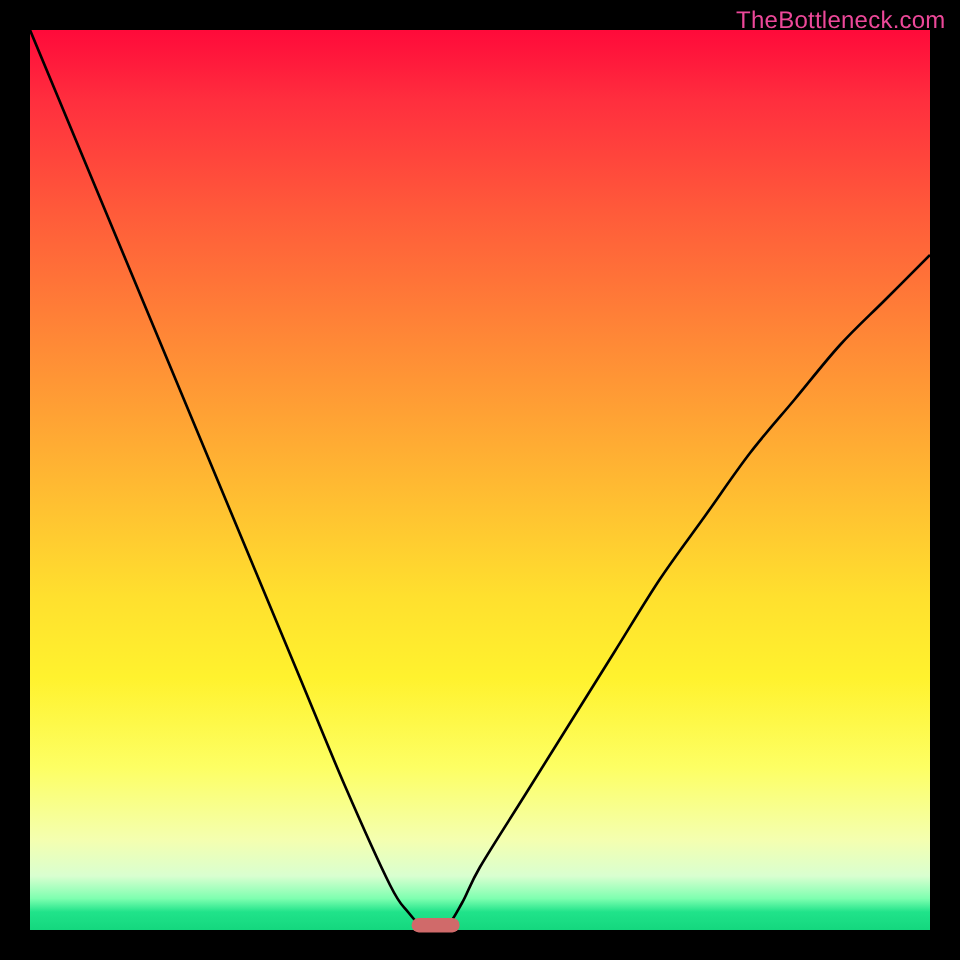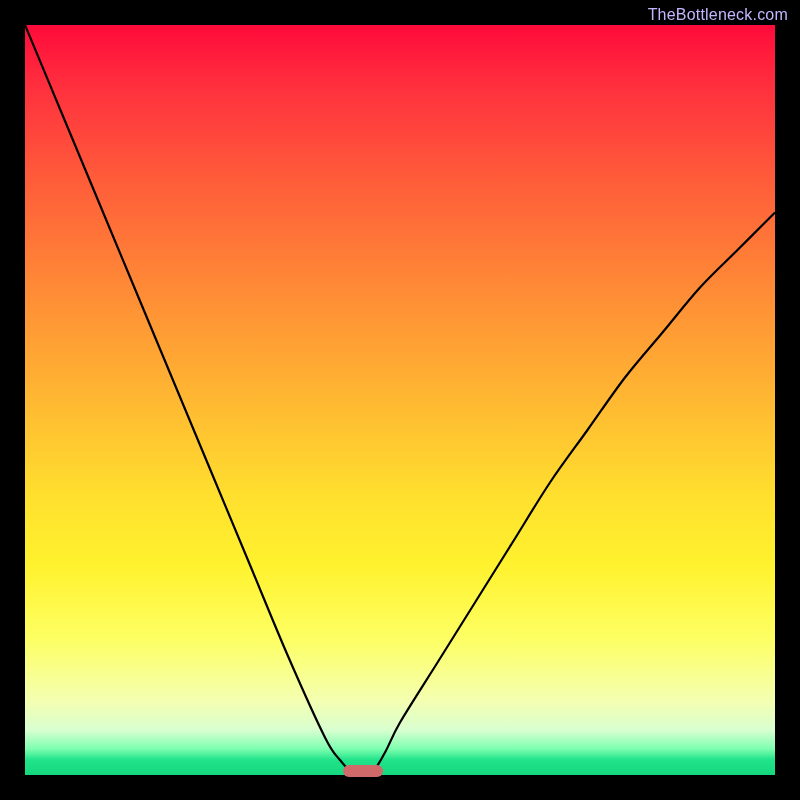--- a/index.html
+++ b/index.html
@@ -40,22 +40,22 @@
       #d9ffd0 94%,
       #7effb0 96.5%,
       #20e38a 98%,
       #14d77e 100%
     );
   }
   .watermark {
     position: absolute;
     top: 6px;
     right: 12px;
-    color: #c4b5fd;
-    font-size: 16px;
+    color: #ec4899;
+    font-size: 20px;
     font-weight: 500;
     letter-spacing: 0.2px;
     z-index: 5;
     user-select: none;
   }
   svg.curve {
     position: absolute;
     left: 0;
     top: 0;
     width: 750px;

